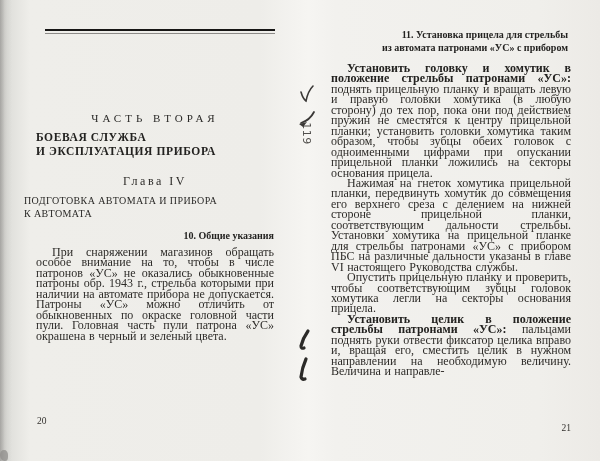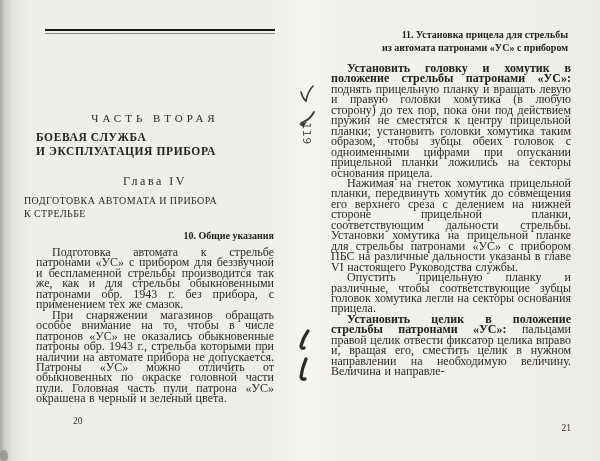--- a/index.html
+++ b/index.html
@@ -43,21 +43,21 @@
   .sh-left { position: absolute; left: 36px; top: 230px; width: 238px; }
 
   .body-text { position: absolute; font-size: 12px; line-height: 10.45px;
     color: #2d2b28; text-align: justify; word-spacing: .5px; }
   .body-left { left: 36px; top: 247px; width: 238px; }
   .body-right { left: 331px; top: 63px; width: 240px; }
   .body-text p { text-indent: 16px; }
   .body-text b { font-weight: bold; color: #232220; }
 
   .pagenum { position: absolute; font-size: 9.5px; color: #33312e; }
-  .pn-left { left: 37px; top: 416px; margin-left: 36px; }
+  .pn-left { left: 37px; top: 416px; }
   .pn-right { left: 331px; top: 423px; width: 240px; text-align: right; }
 
   
   .rh { position: absolute; left: 332px; width: 236px; }
   .rh1 { top: 29px; } .rh2 { top: 42px; }
 
   
   .spine-number {
     position: absolute; left: 291px; top: 127px; width: 30px; height: 13px;
     font-family: "DejaVu Sans", sans-serif; font-size: 11px; line-height: 13px;
@@ -75,40 +75,39 @@
 
   <section>
     <div class="rule-main"></div>
     <div class="rule-echo"></div>
 
     <h2 class="part">ЧАСТЬ ВТОРАЯ</h2>
     <h1 class="book-title bt1">БОЕВАЯ СЛУЖБА</h1>
     <h1 class="book-title bt2">И ЭКСПЛУАТАЦИЯ ПРИБОРА</h1>
     <h3 class="chapter">Глава IV</h3>
     <h2 class="ch-title ct1">ПОДГОТОВКА АВТОМАТА И ПРИБОРА</h2>
-    <h2 class="ch-title ct2">К СТРЕЛЬБЕ</h2>
+    <h2 class="ch-title ct2">К АВТОМАТА</h2>
     <h4 class="section-head sh-left">10. Общие указания</h4>
 
     <div class="body-text body-left">
-      <p>Подготовка автомата к стрельбе патронами «УС» с прибором для беззвучной и беспламенной стрельбы производится так же, как и для стрельбы обыкновенными патронами обр. 1943 г. без прибора, с применением тех же смазок.</p>
       <p>При снаряжении магазинов обращать особое внимание на то, чтобы в числе патронов «УС» не оказались обыкновенные патроны обр. 1943 г., стрельба которыми при наличии на автомате прибора не допускается. Патроны «УС» можно отличить от обыкновенных по окраске головной части пули. Головная часть пули патрона «УС» окрашена в черный и зеленый цвета.</p>
     </div>
 
     <div class="pagenum pn-left">20</div>
   </section>
 
   <section>
     <h4 class="section-head rh rh1">11. Установка прицела для стрельбы</h4>
     <h4 class="section-head rh rh2">из автомата патронами «УС» с прибором</h4>
 
     <div class="body-text body-right">
       <p><b>Установить головку и хомутик в положение стрельбы патронами «УС»: </b><span>поднять прицельную планку и вращать левую и правую головки хомутика (в любую сторону) до тех пор, пока они под действием пружин не сместятся к центру прицельной планки; установить головки хомутика таким образом, чтобы зубцы обеих головок с одноименными цифрами при опускании прицельной планки ложились на секторы основания прицела.</span></p>
       <p>Нажимая на гнеток хомутика прицельной планки, передвинуть хомутик до совмещения его верхнего среза с делением на нижней стороне прицельной планки, соответствующим дальности стрельбы. Установки хомутика на прицельной планке для стрельбы патронами «УС» с прибором ПБС на различные дальности указаны в главе VI настоящего Руководства службы.</p>
-      <p>Опустить прицельную планку и различные, чтобы соответствующие зубцы головок хомутика легли на секторы основания прицела.</p>
-      <p><b>Установить целик в положение стрельбы патронами «УС»: </b><span>пальцами правой целик отвести фиксатор целика вправо и, вращая его, сместить целик в нужном направлении на необходимую величину. Величина и направле-</span></p>
+      <p>Опустить прицельную планку и проверить, чтобы соответствующим зубцы головок хомутика легли на секторы основания прицела.</p>
+      <p><b>Установить целик в положение стрельбы патронами «УС»: </b><span>пальцами поднять руки отвести фиксатор целика вправо и, вращая его, сместить целик в нужном направлении на необходимую величину. Величина и направле-</span></p>
     </div>
 
     <div class="pagenum pn-right">21</div>
   </section>
 
   <div class="spine-number">119</div>
 
   <svg class="ink-svg" viewBox="0 0 600 461" xmlns="http://www.w3.org/2000/svg">
     <path d="M 301 92 q 2 7 5 9 q 2 -10 7 -15" fill="none" stroke="#3a3836" stroke-width="1.6" stroke-linecap="round"></path>
     <path d="M 314 112 q -4 8 -13 11" fill="none" stroke="#3a3836" stroke-width="1.8" stroke-linecap="round"></path>

